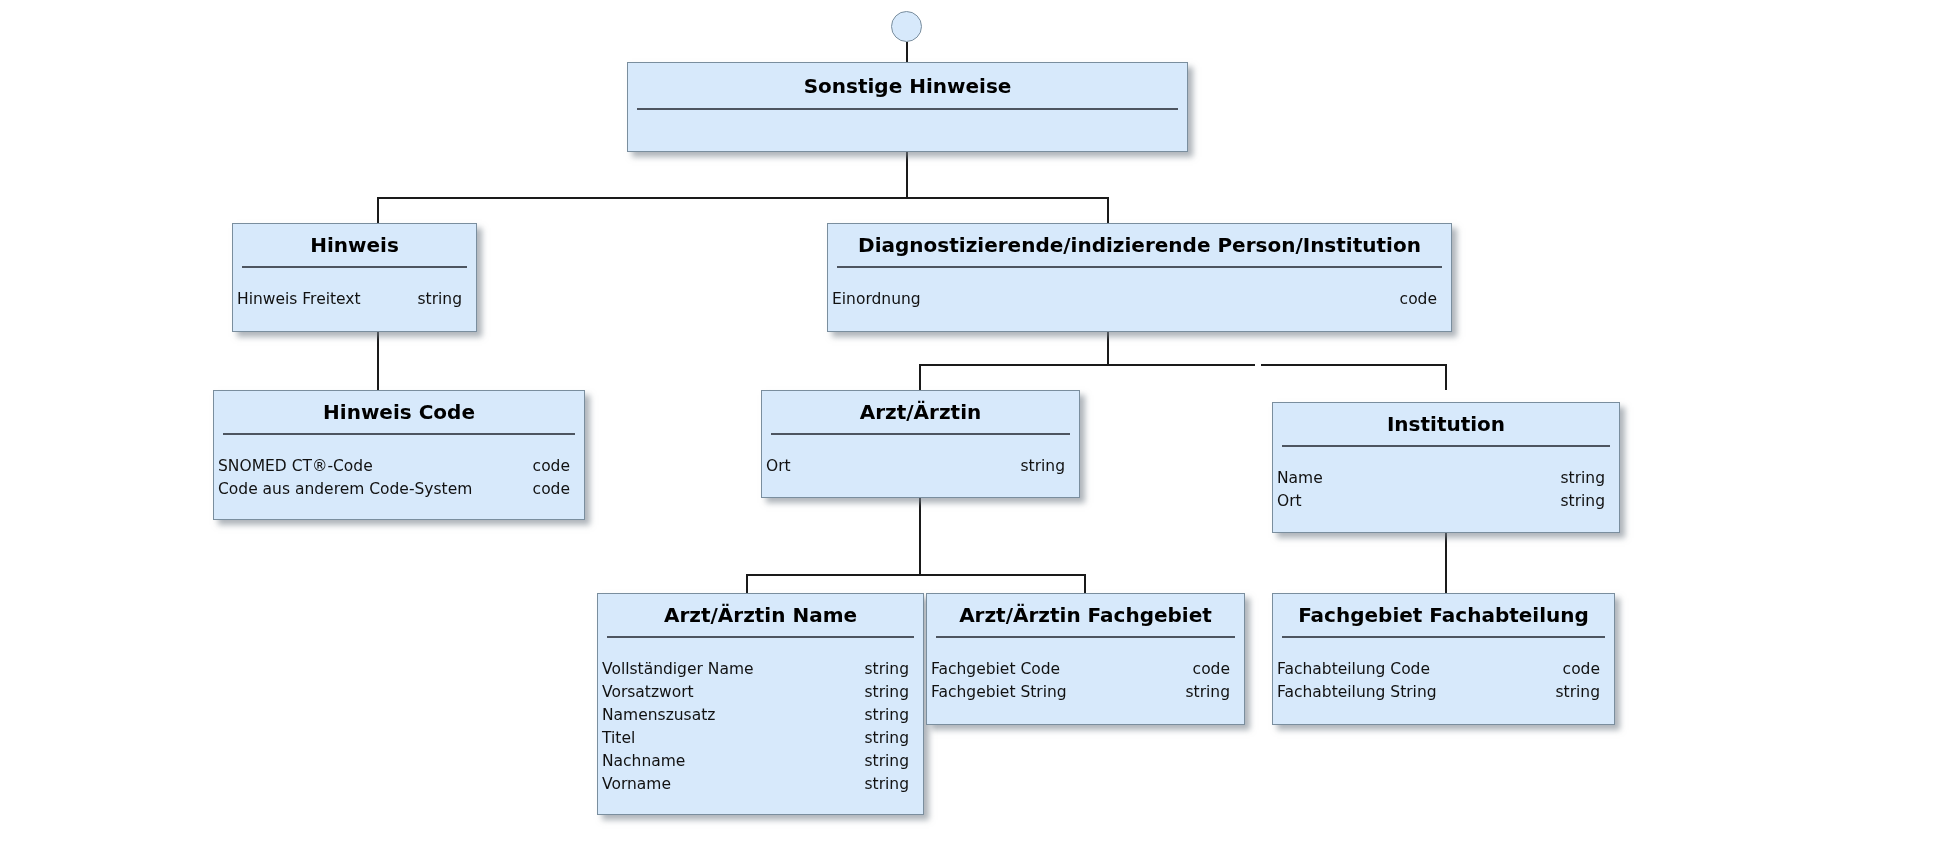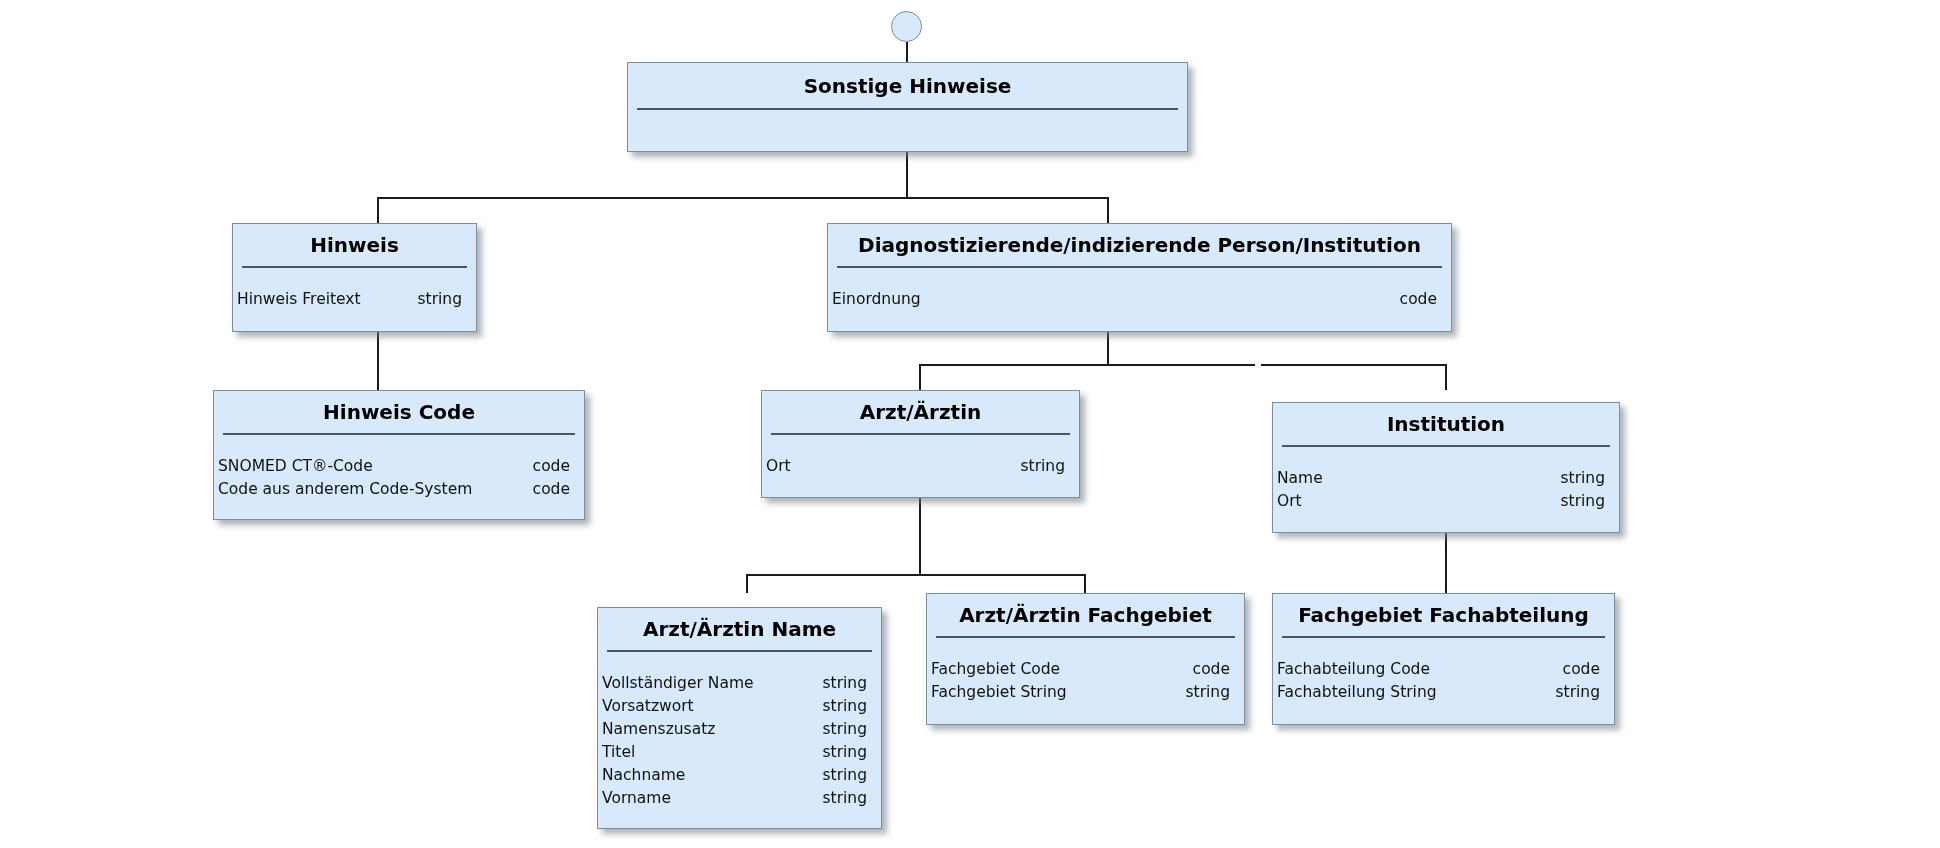--- a/index.html
+++ b/index.html
@@ -40,21 +40,21 @@
   .attr-name { text-align: left; }
   .attr-type { text-align: left; padding-left: 20px; }
 
   
   #box-sonstige-hinweise            { left: 627px;  top: 62px;  width: 561px; height: 90px;  }
   #box-hinweis                      { left: 232px;  top: 223px; width: 245px; height: 109px; }
   #box-diagnostizierende            { left: 827px;  top: 223px; width: 625px; height: 109px; }
   #box-hinweis-code                 { left: 193px;  top: 390px; width: 372px; height: 130px; margin-left: 20px; }
   #box-arzt-aerztin                 { left: 761px;  top: 390px; width: 319px; height: 108px; }
   #box-institution                  { left: 1272px; top: 390px; width: 348px; height: 131px; margin-top: 12px; }
-  #box-arzt-aerztin-name            { left: 597px;  top: 593px; width: 285px; height: 222px; margin-top: 14px; }
+  #box-arzt-aerztin-name            { left: 597px;  top: 593px; width: 327px; height: 222px; }
   #box-arzt-aerztin-fachgebiet      { left: 926px;  top: 593px; width: 319px; height: 132px; }
   #box-institution-fachabteilung    { left: 1272px; top: 593px; width: 343px; height: 132px; }
 
   
   .root-circle {
     position: absolute; left: 891px; top: 11px;
     width: 31px; height: 31px; border-radius: 50%;
     background: var(--box-fill, #d7e9fb);
     border: 1.5px solid var(--box-border, #7a8e9e);
   }

